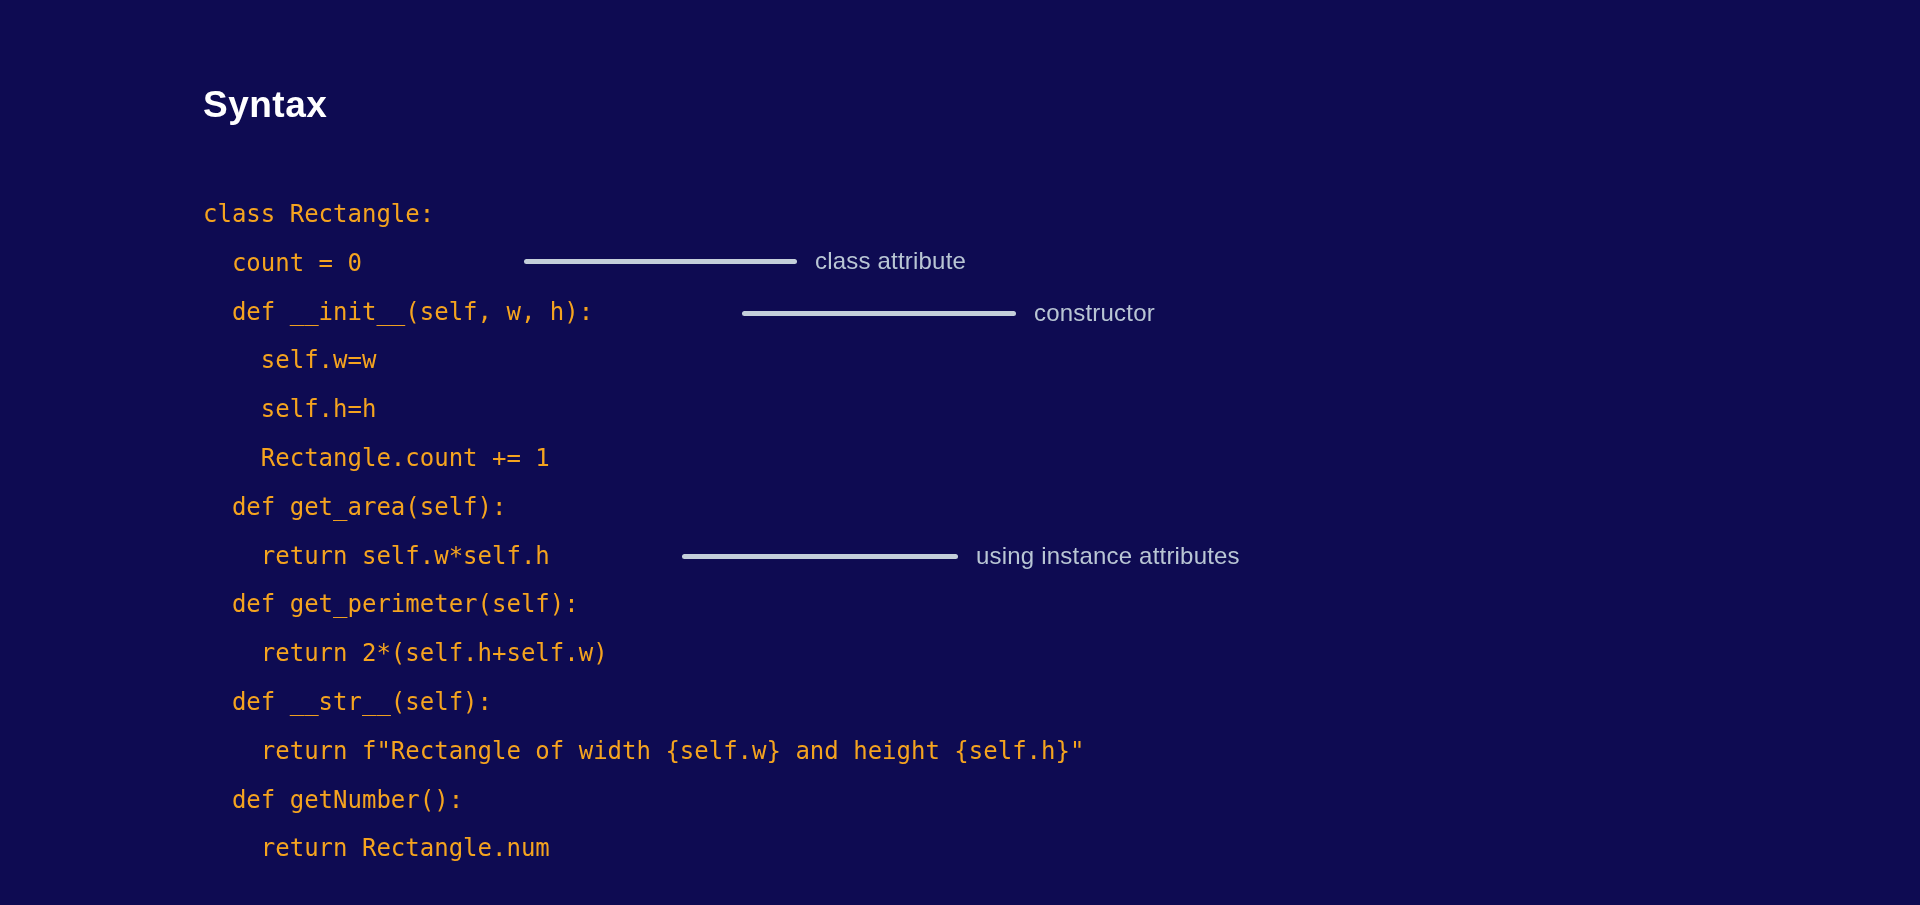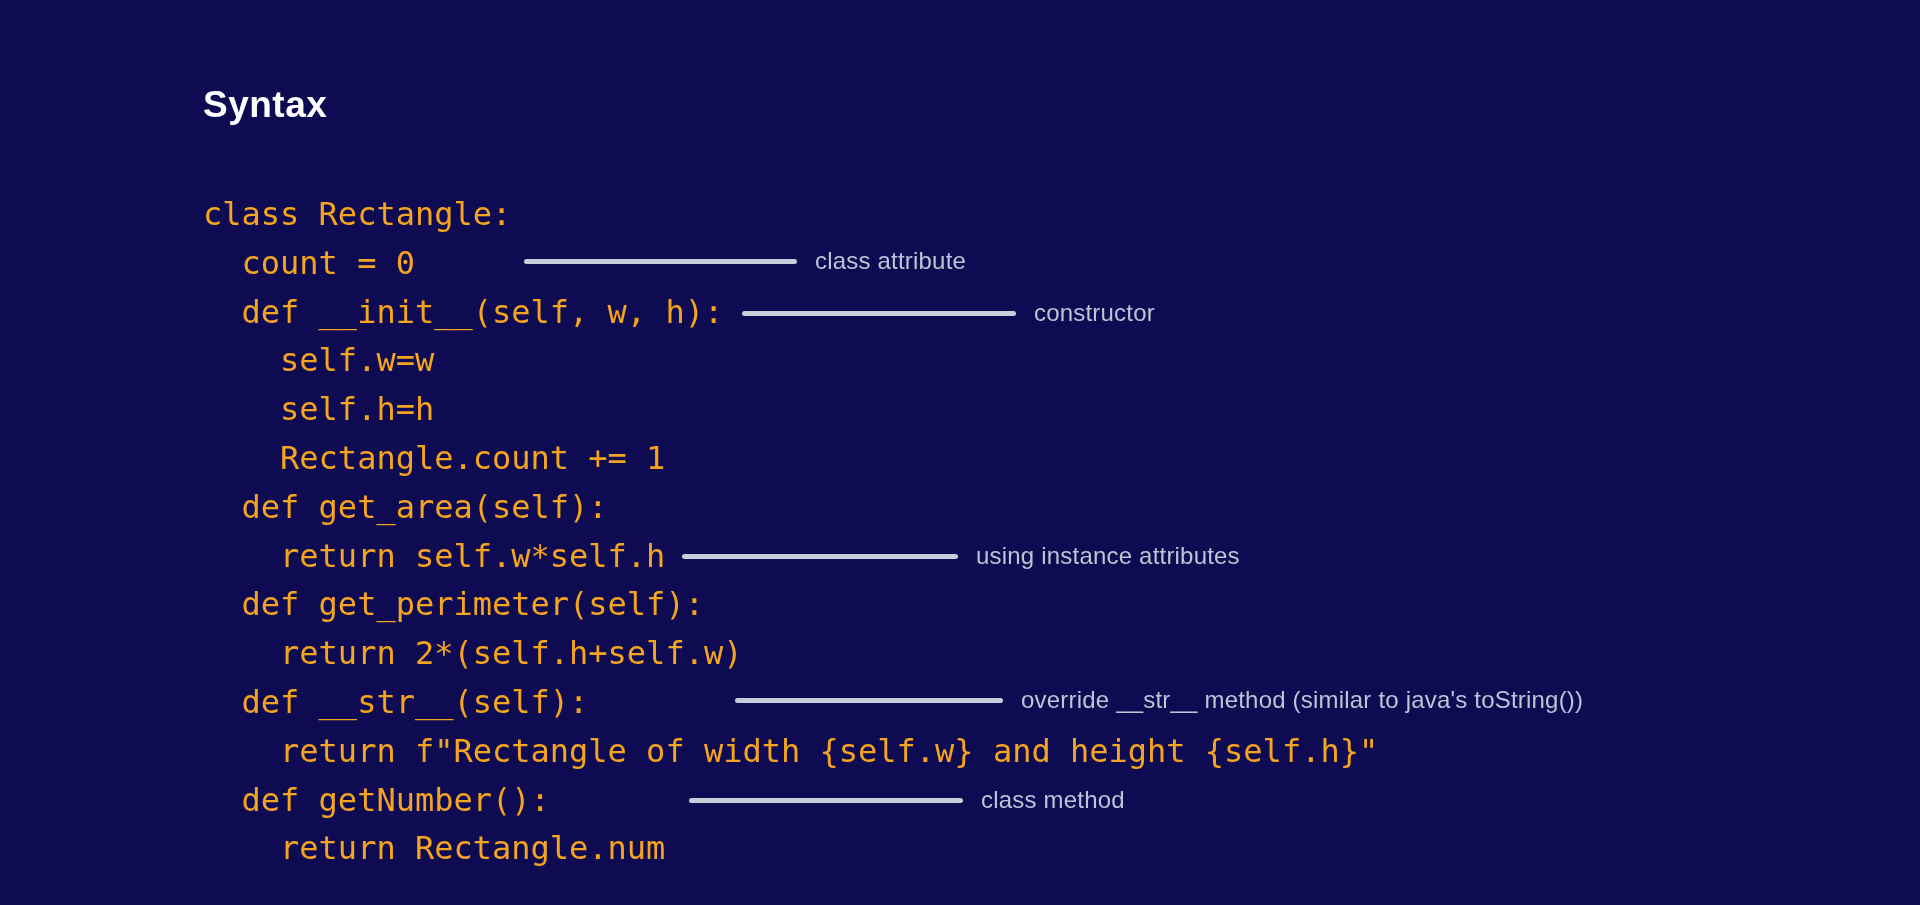--- a/index.html
+++ b/index.html
@@ -29,21 +29,21 @@
     font-weight: 700;
     font-size: 37px;
     letter-spacing: 0.5px;
   }
   .code {
     position: absolute;
     left: 203px;
     top: 190px;
     color: var(--code);
     font-family: "DejaVu Sans Mono", "Liberation Mono", monospace;
-    font-size: 32px;
+    font-size: 24px;
     line-height: 48.8px;
     white-space: pre;
   }
   .code .code-line { height: 48.8px; }
   .annotation-layer {
     position: absolute;
     inset: 0;
     pointer-events: none;
   }
   .annotation {
@@ -79,22 +79,14 @@
         <span class="label">class attribute</span>
       </div>
       <div class="annotation" style="left: 742px; top: 313px; text-align: right;">
         <div class="rule" style="width: 274px;"></div>
         <span class="label">constructor</span>
       </div>
       <div class="annotation" style="left: 682px; top: 556px;">
         <div class="rule" style="width: 276px;"></div>
         <span class="label">using instance attributes</span>
       </div>
-      <div class="annotation" style="left: 735px; top: 700px;">
-        <div class="rule" style="width: 268px;"></div>
-        <span class="label">override __str__ method (similar to java's toString())</span>
-      </div>
-      <div class="annotation" style="left: 689px; top: 800px;">
-        <div class="rule" style="width: 274px;"></div>
-        <span class="label">class method</span>
-      </div>
     </div>
 </div>
 
 </body></html>

